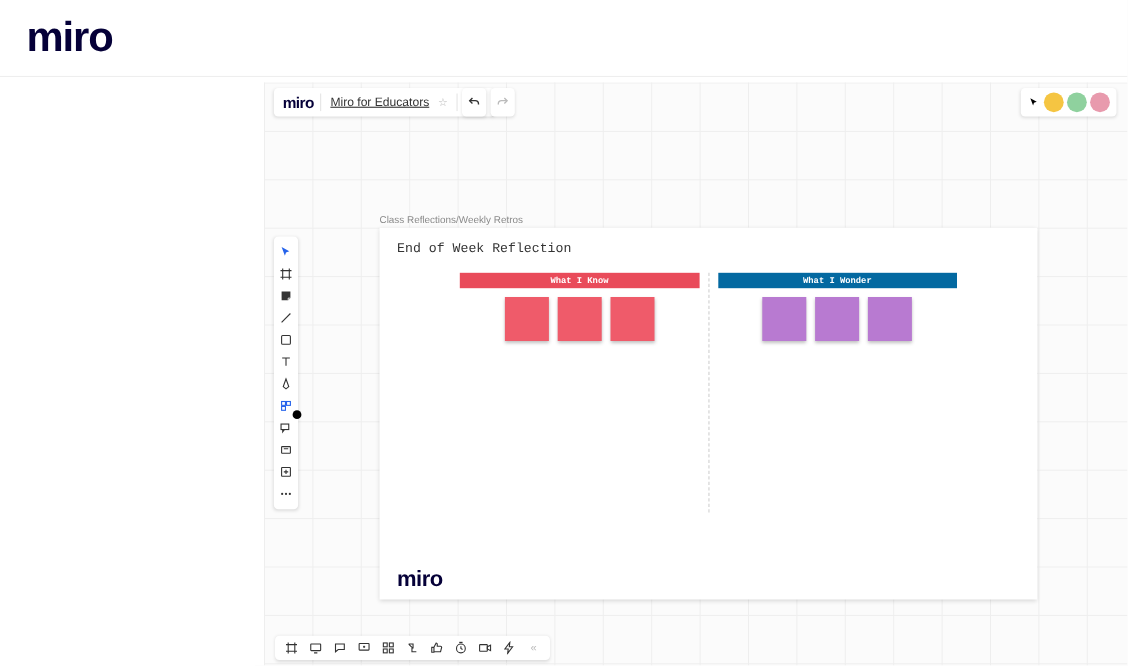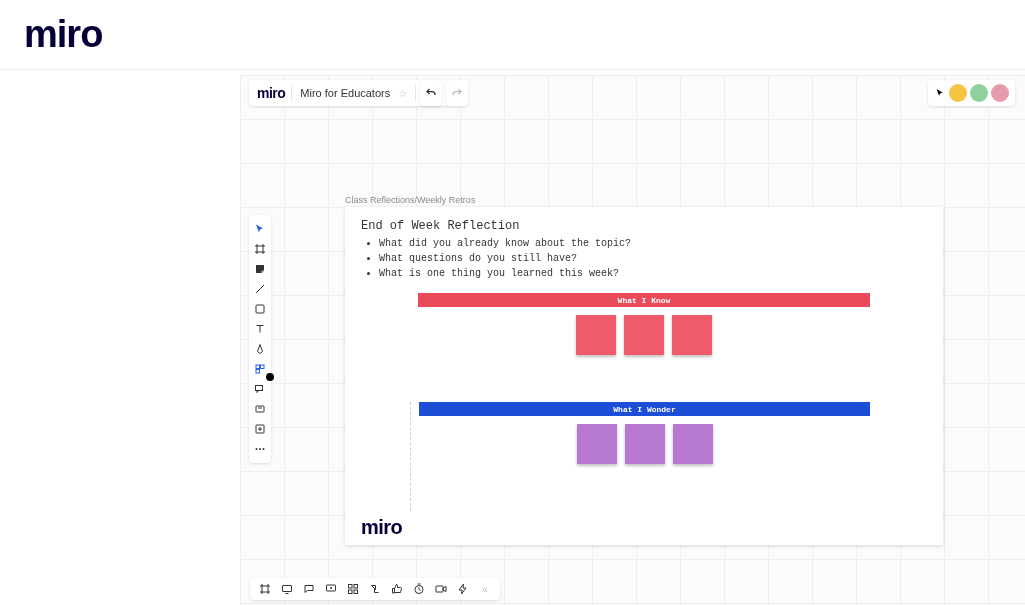--- a/index.html
+++ b/index.html
@@ -11,21 +11,21 @@
 
 
 .canvas-wrap { position: absolute; left: 240px; top: 75px; right: 0; bottom: 0; background: #fbfbfb;
   background-image: linear-gradient(#eee 1px, transparent 1px), linear-gradient(90deg, #eee 1px, transparent 1px);
   background-size: 44px 44px;
 }
 
 
 .board-topbar { position: absolute; top: 5px; left: 9px; height: 26px; display: flex; align-items: center; gap: 8px; background: #fff; border-radius: 4px; box-shadow: 0 1px 3px rgba(0,0,0,0.12); padding: 0 8px; font-size: 11px; }
 .board-logo { font-weight: 800; font-size: 14px; letter-spacing: -0.5px; color: #050038; padding-right:6px; border-right:1px solid #e5e5e5;}
-.board-name { color:#333; }
+.board-name { color:#333;text-decoration:underline; }
 .star { color:#bbb; font-size:10px;}
 .icon-btn { width:18px; height:18px; display:flex; align-items:center; justify-content:center; color:#333; cursor:pointer;}
 .icon-btn svg { display:block; }
 .sep { width:1px; height:16px; background:#e5e5e5; }
 .undo-redo { position:absolute; top:5px; left:180px; display:flex; gap:4px; }
 .undo-redo .mini { width:22px; height:26px; background:#fff; border-radius:4px; box-shadow:0 1px 3px rgba(0,0,0,0.12); display:flex; align-items:center; justify-content:center; font-size:12px; color:#333;}
 
 
 .collab { position:absolute; top:5px; right:10px; height:26px; background:#fff; border-radius:4px; box-shadow:0 1px 3px rgba(0,0,0,0.12); display:flex; align-items:center; gap:3px; padding:0 6px;}
 .cursor-icon { width:12px; height:12px; display:flex; align-items:center; justify-content:center;}
@@ -41,26 +41,26 @@
 .bottom-toolbar { position:absolute; left:10px; bottom:5px; height:22px; background:#fff; border-radius:4px; box-shadow:0 1px 3px rgba(0,0,0,0.12); display:flex; align-items:center; gap:8px; padding:0 8px;}
 .bottom-toolbar .mini-icon { width:14px; height:14px; color:#333; display:flex; align-items:center; justify-content:center; cursor:pointer;}
 
 
 .frame-label { position:absolute; left:105px; top:120px; font-size:9px; color:#8a8a8a; }
 .frame { position:absolute; left:105px; top:132px; width:598px; height:338px; background:#fff; box-shadow:0 1px 4px rgba(0,0,0,0.15);}
 .frame-content { padding:12px 31px 6px 16px; font-family: "Courier New", monospace; font-size:11px; color:#333;}
 .frame-title { font-family:"Courier New", monospace; font-size:12px; margin-bottom:3px;}
 .frame-content ul { margin-left:18px; font-size:10px; line-height:1.5;}
 
-.columns-wrap { position:relative; margin:6px 65px 0 65px; height:218px; display:flex; gap:0;flex-direction:column;}
+.columns-wrap { position:relative; margin:6px 65px 0 65px; height:218px; display:flex; gap:0;}
 .col { flex:1; position:relative;}
 .col + .col { border-left:1px dashed #d0d0d0;}
 .col-header { margin:0 8px; height:14px; display:flex; align-items:center; justify-content:center; font-family:"Courier New",monospace; font-size:8px; color:#fff; font-weight:bold;}
 .c-red { background:#e94b5a;}
-.c-purple { background:#1d4ed8;}
+.c-purple { background:#0369a1;}
 .c-blue { background:#3b82f6;}
 .stickies { display:flex; gap:8px; padding:8px 8px; justify-content:center;}
 .sticky { width:40px; height:40px; box-shadow:0 2px 3px rgba(0,0,0,0.25);}
 .sticky.red { background:#ef5b6a;}
 .sticky.purple { background:#b87ad1;}
 .sticky.blue { background:#9fbdeb;}
 
 .frame-footer { position:absolute; left:16px; bottom:6px; font-weight:800; font-size:20px; letter-spacing:-0.5px; color:#050038;}
 
 </style>
@@ -109,25 +109,20 @@
     <span class="avatar" style="background:#f5c542;"></span>
     <span class="avatar" style="background:#8fd19e;"></span>
     <span class="avatar" style="background:#e89aad;"></span>
   </div>
 
   <div class="frame-label">Class Reflections/Weekly Retros</div>
 
   <div class="frame">
     <div class="frame-content">
       <div class="frame-title">End of Week Reflection</div>
-      <ul>
-        <li>What did you already know about the topic?</li>
-        <li>What questions do you still have?</li>
-        <li>What is one thing you learned this week?</li>
-      </ul>
     </div>
     <div class="columns-wrap">
       <div class="col">
         <div class="col-header c-red">What I Know</div>
         <div class="stickies">
           <div class="sticky red"></div>
           <div class="sticky red"></div>
           <div class="sticky red"></div>
         </div>
       </div>

